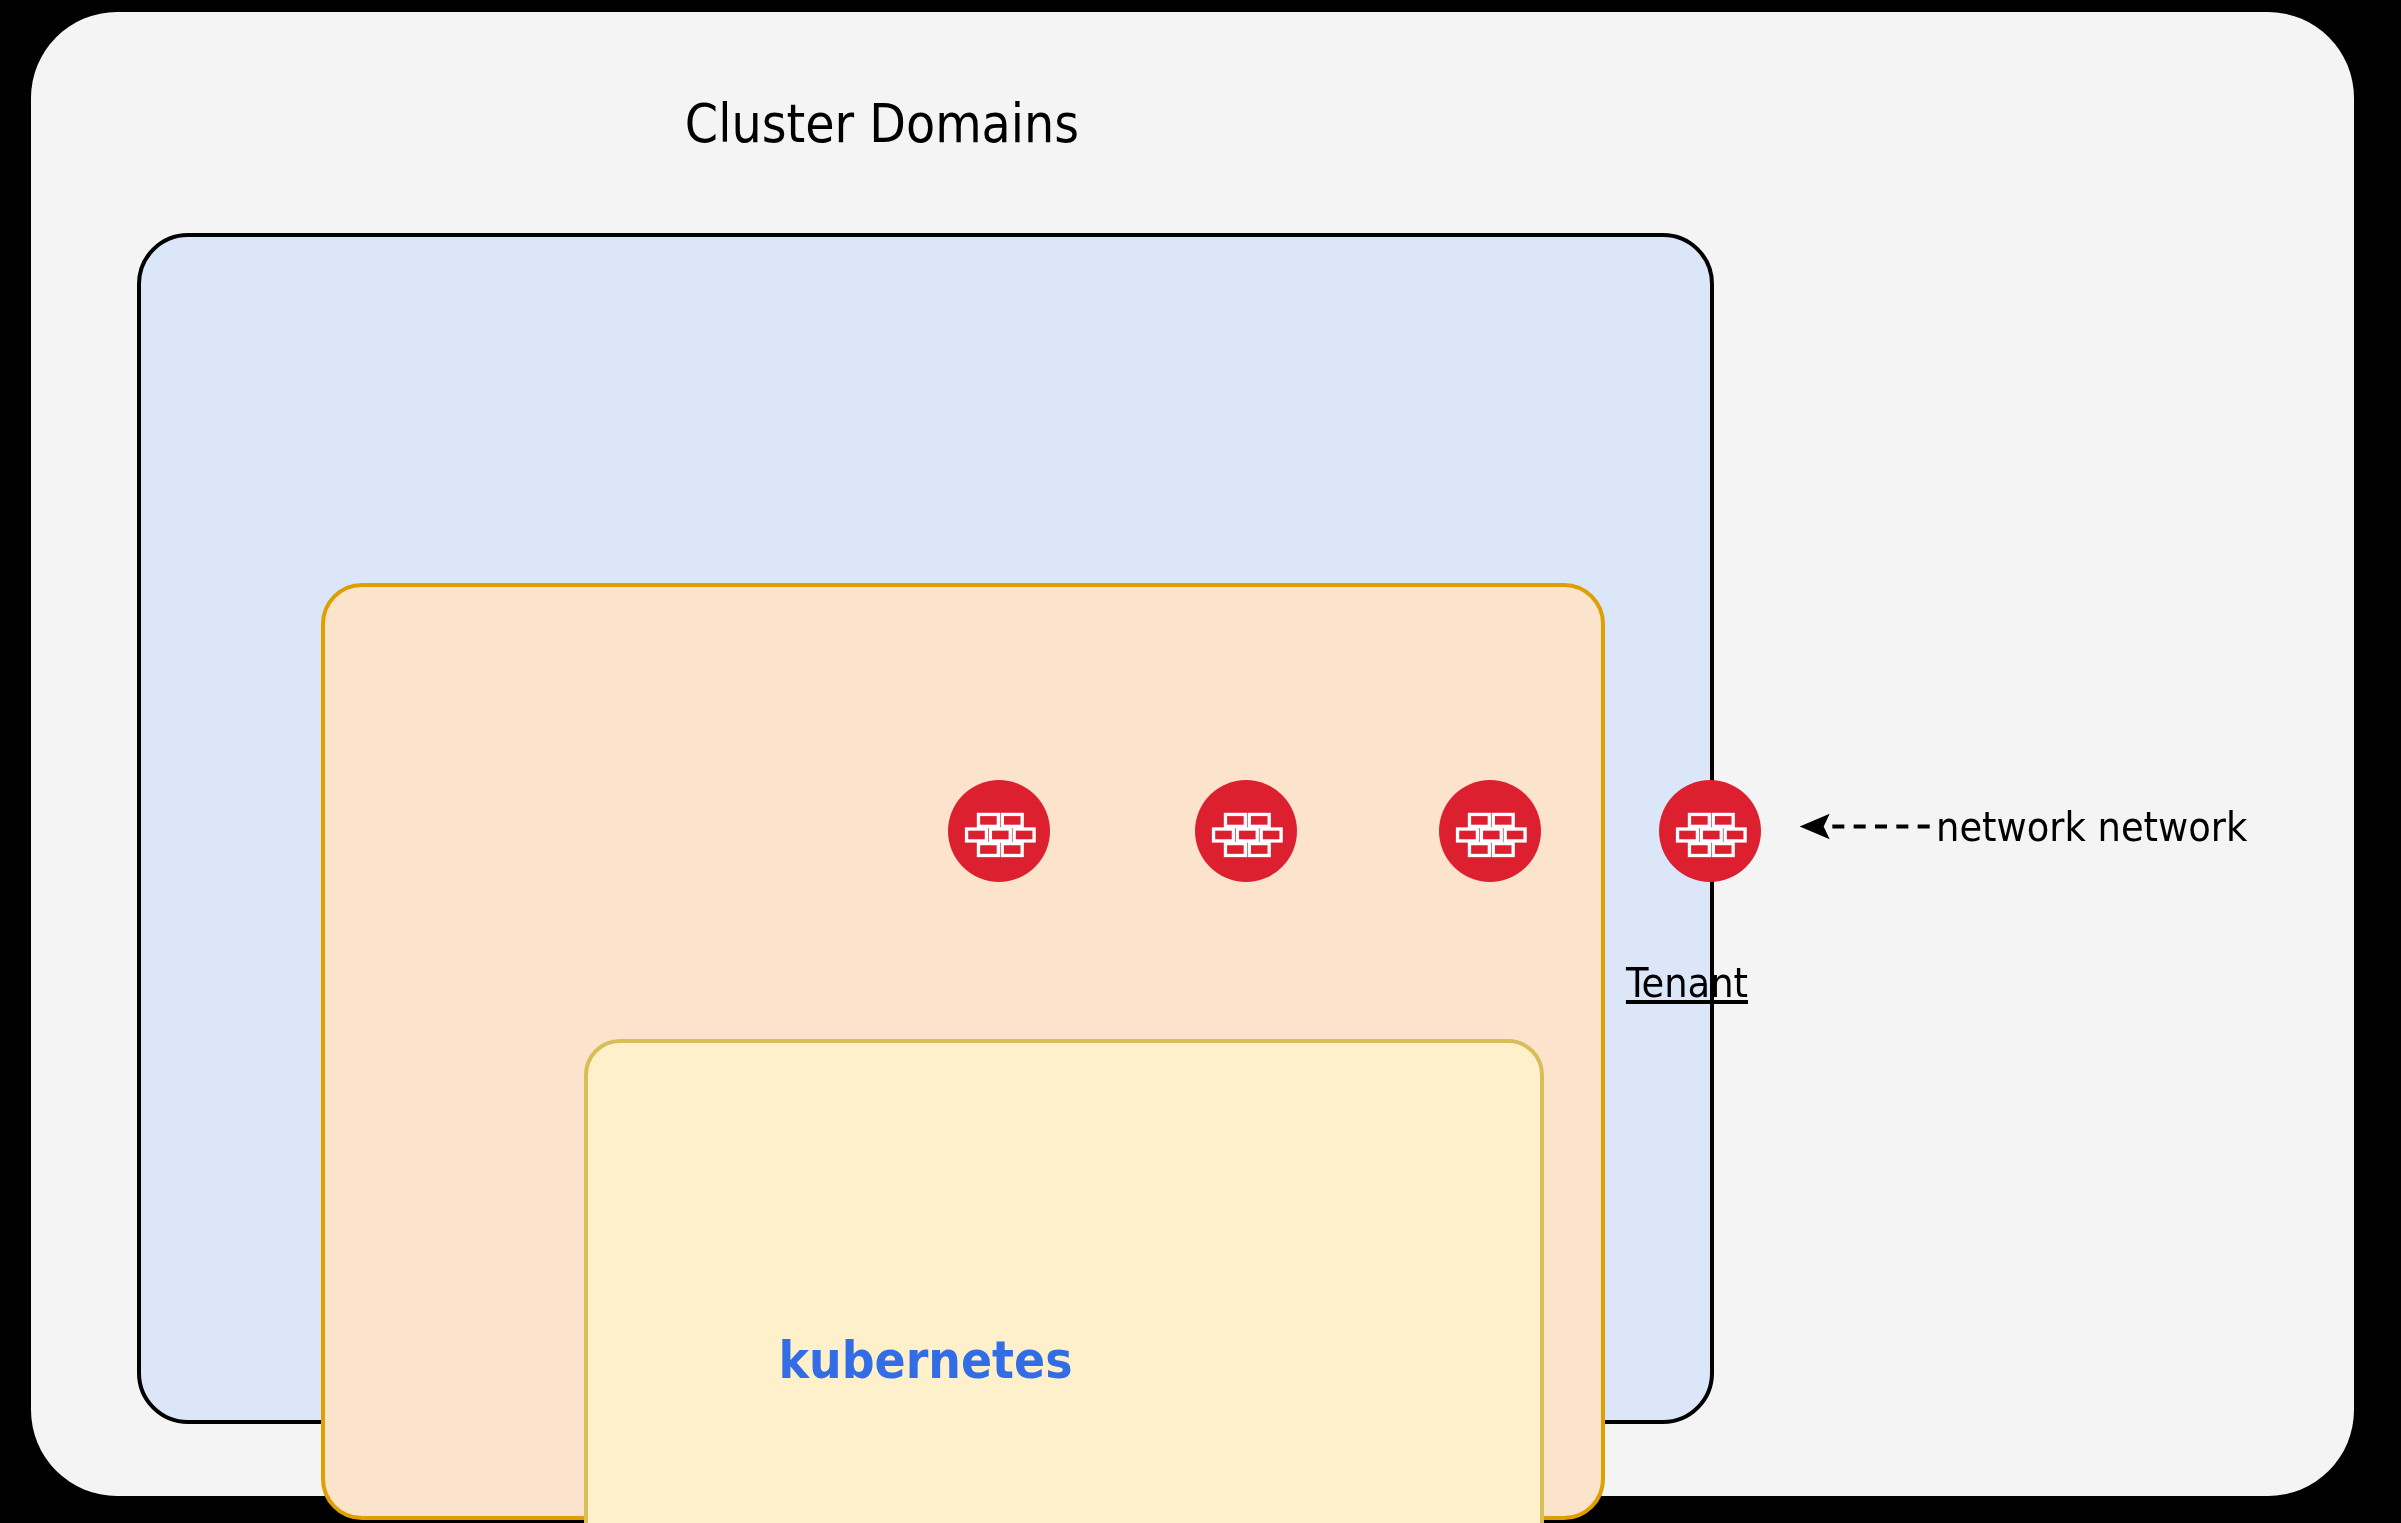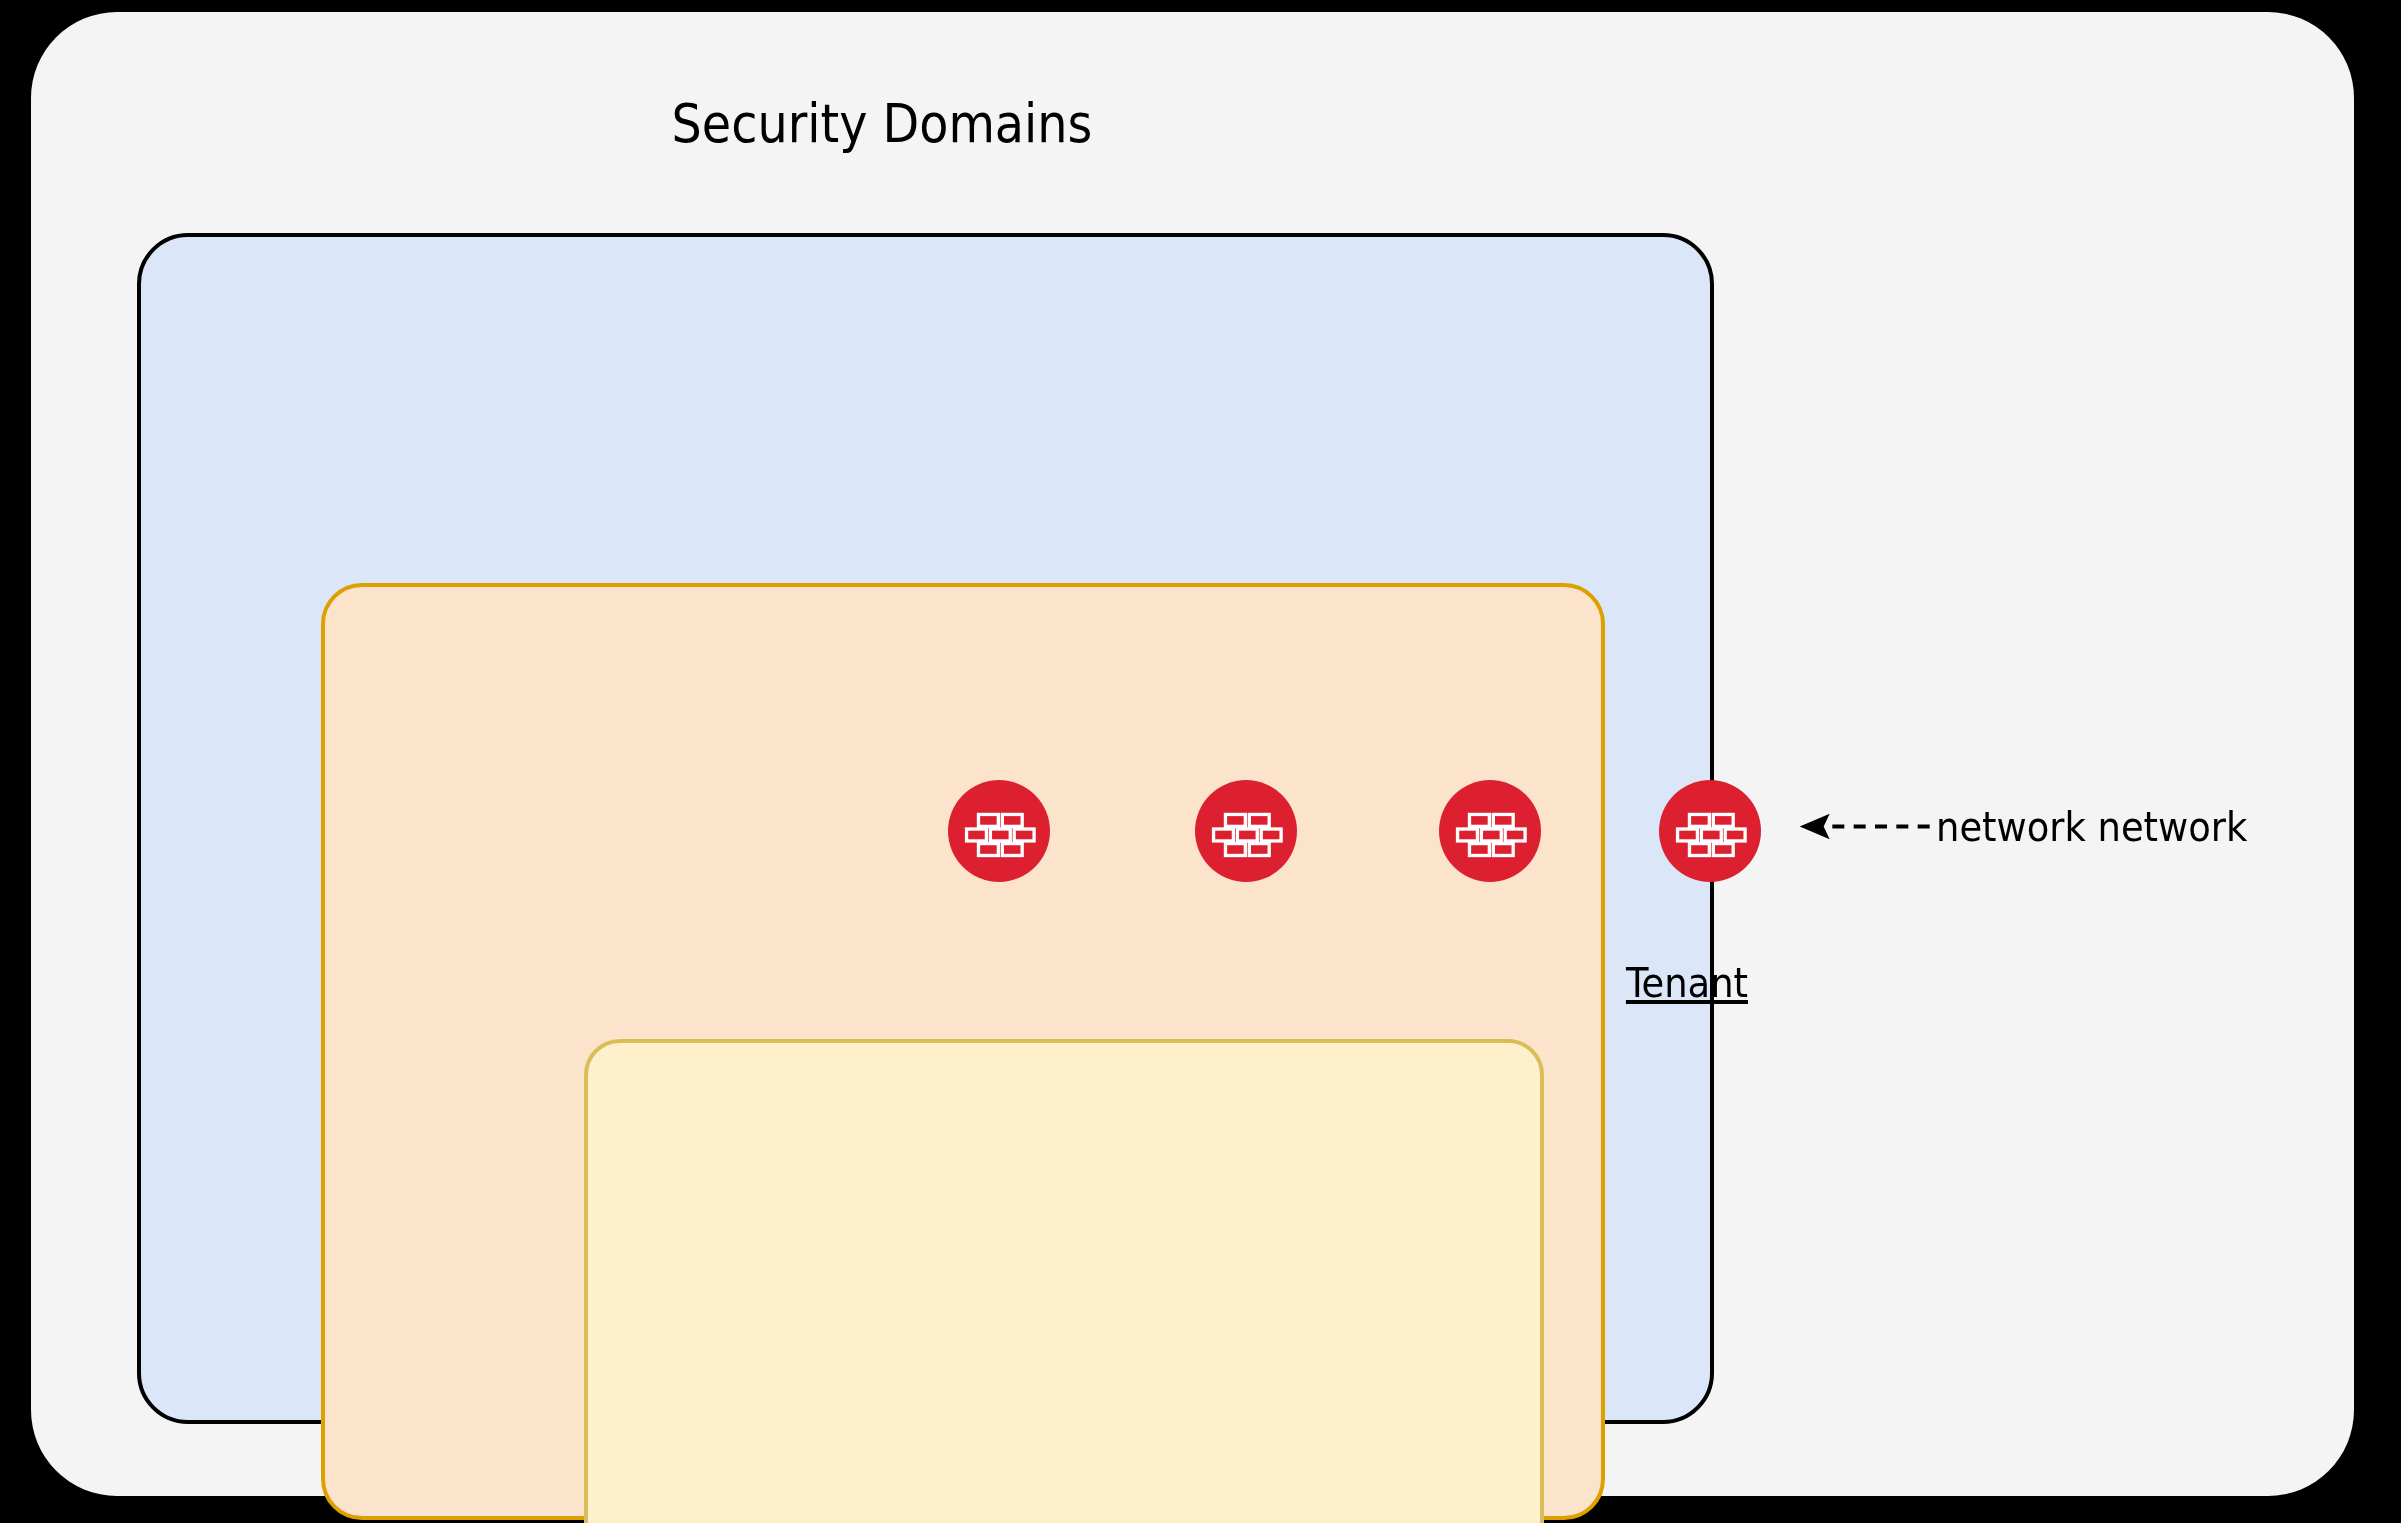--- a/index.html
+++ b/index.html
@@ -129,36 +129,37 @@
     height: 47px;
   }
 </style>
 </head>
 <body>
 
 <div id="stage">
 
   <div class="outer-panel">
 
-    <div class="lbl lbl-security-domains">Security Domains</div>
+    <div class="lbl lbl-security-domains">Cluster Domains</div>
 
     <div class="domain-box box-cluster">
 
       <div class="domain-box box-tenant">
         <div class="lbl lbl-tenant">Tenant</div>
 
         <div class="domain-box box-namespace">
           
 
           
           
         </div>
       </div>
     </div>
 
+    <div class="lbl lbl-kubernetes">kubernetes</div>
 
     <div class="firewall" style="left:917px;">
       <svg viewBox="0 0 154 154">
         <rect x="46" y="52" width="30" height="18" fill="none" stroke="#ffffff" stroke-width="5"></rect>
         <rect x="82" y="52" width="30" height="18" fill="none" stroke="#ffffff" stroke-width="5"></rect>
         <rect x="28" y="74" width="30" height="18" fill="none" stroke="#ffffff" stroke-width="5"></rect>
         <rect x="64" y="74" width="30" height="18" fill="none" stroke="#ffffff" stroke-width="5"></rect>
         <rect x="100" y="74" width="30" height="18" fill="none" stroke="#ffffff" stroke-width="5"></rect>
         <rect x="46" y="96" width="30" height="18" fill="none" stroke="#ffffff" stroke-width="5"></rect>
         <rect x="82" y="96" width="30" height="18" fill="none" stroke="#ffffff" stroke-width="5"></rect>

